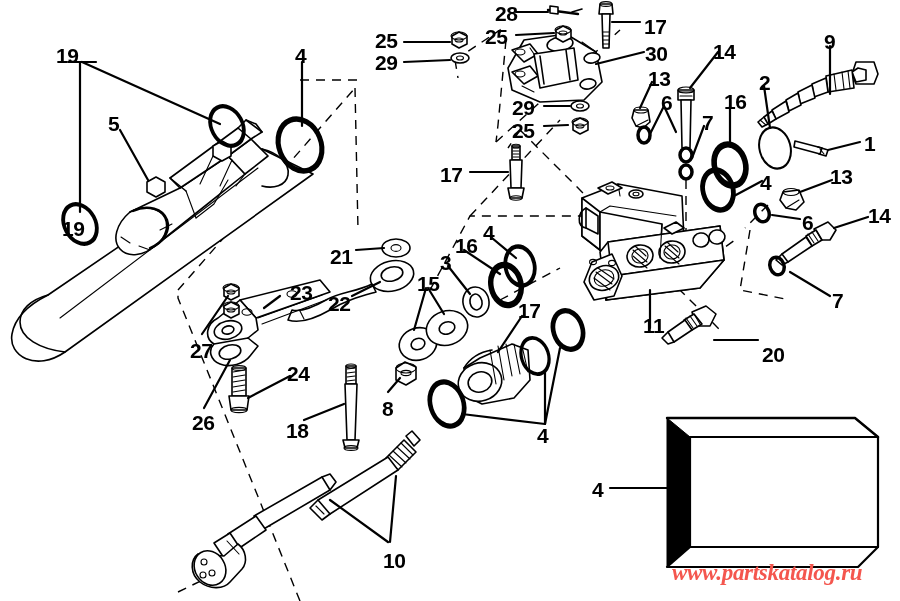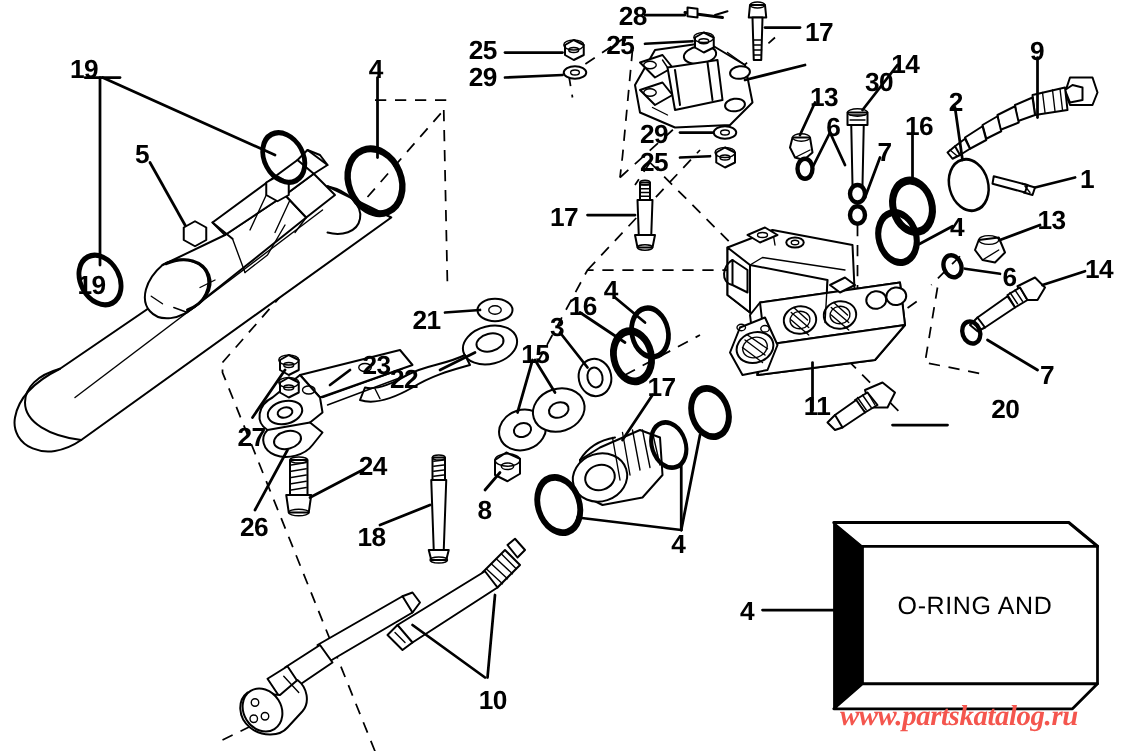--- a/index.html
+++ b/index.html
@@ -627,21 +627,21 @@
     </g>
   </svg>
 
   <div class="callout" style="left:56px;  top:45px;">19</div>
   <div class="callout" style="left:295px; top:45px;">4</div>
   <div class="callout" style="left:375px; top:30px;">25</div>
   <div class="callout" style="left:375px; top:52px;">29</div>
   <div class="callout" style="left:485px; top:3px;margin-left:10px;">28</div>
   <div class="callout" style="left:485px; top:26px;">25</div>
   <div class="callout" style="left:644px; top:16px;">17</div>
-  <div class="callout" style="left:645px; top:56px;margin-left:47px;">30</div>
+  <div class="callout" style="left:645px; top:43px;">30</div>
   <div class="callout" style="left:713px; top:41px;">14</div>
   <div class="callout" style="left:824px; top:31px;">9</div>
   <div class="callout" style="left:648px; top:68px;">13</div>
   <div class="callout" style="left:661px; top:92px;">6</div>
   <div class="callout" style="left:759px; top:72px;">2</div>
   <div class="callout" style="left:724px; top:91px;">16</div>
   <div class="callout" style="left:702px; top:112px;">7</div>
   <div class="callout" style="left:512px; top:97px;">29</div>
   <div class="callout" style="left:512px; top:120px;">25</div>
   <div class="callout" style="left:864px; top:133px;">1</div>
@@ -653,29 +653,28 @@
   <div class="callout" style="left:802px; top:212px;">6</div>
   <div class="callout" style="left:868px; top:205px;">14</div>
   <div class="callout" style="left:330px; top:246px;">21</div>
   <div class="callout" style="left:455px; top:235px;">16</div>
   <div class="callout" style="left:483px; top:222px;">4</div>
   <div class="callout" style="left:440px; top:252px;">3</div>
   <div class="callout" style="left:417px; top:273px;">15</div>
   <div class="callout" style="left:290px; top:282px;">23</div>
   <div class="callout" style="left:518px; top:300px;">17</div>
   <div class="callout" style="left:832px; top:290px;">7</div>
-  <div class="callout" style="left:312px; top:293px;">22</div>
+  <div class="callout" style="left:328px; top:293px;">22</div>
   <div class="callout" style="left:190px; top:340px;">27</div>
   <div class="callout" style="left:643px; top:315px;">11</div>
-  <div class="callout" style="left:762px; top:317px;margin-left:31px;">20</div>
+  <div class="callout" style="left:762px; top:344px;">20</div>
   <div class="callout" style="left:287px; top:363px;">24</div>
   <div class="callout" style="left:382px; top:398px;">8</div>
   <div class="callout" style="left:192px; top:412px;">26</div>
   <div class="callout" style="left:286px; top:420px;">18</div>
   <div class="callout" style="left:537px; top:425px;">4</div>
   <div class="callout" style="left:383px; top:550px;">10</div>
 
   <div class="callout" style="left:592px; top:479px;">4</div>
-  <div class="kitlabel" style="left:700px; top:472px; width:160px;">O-RING AND</div>
 
   <div class="watermark" style="left:672px; top:560px;">www.partskatalog.ru</div>
 
 </div>
 
 </body></html>

